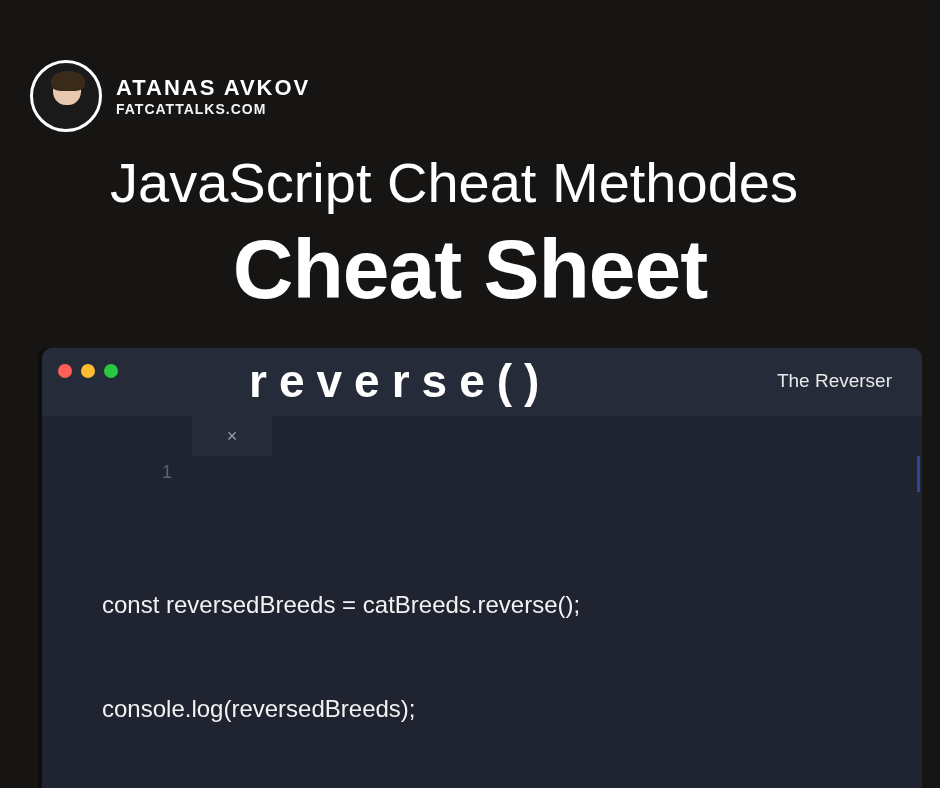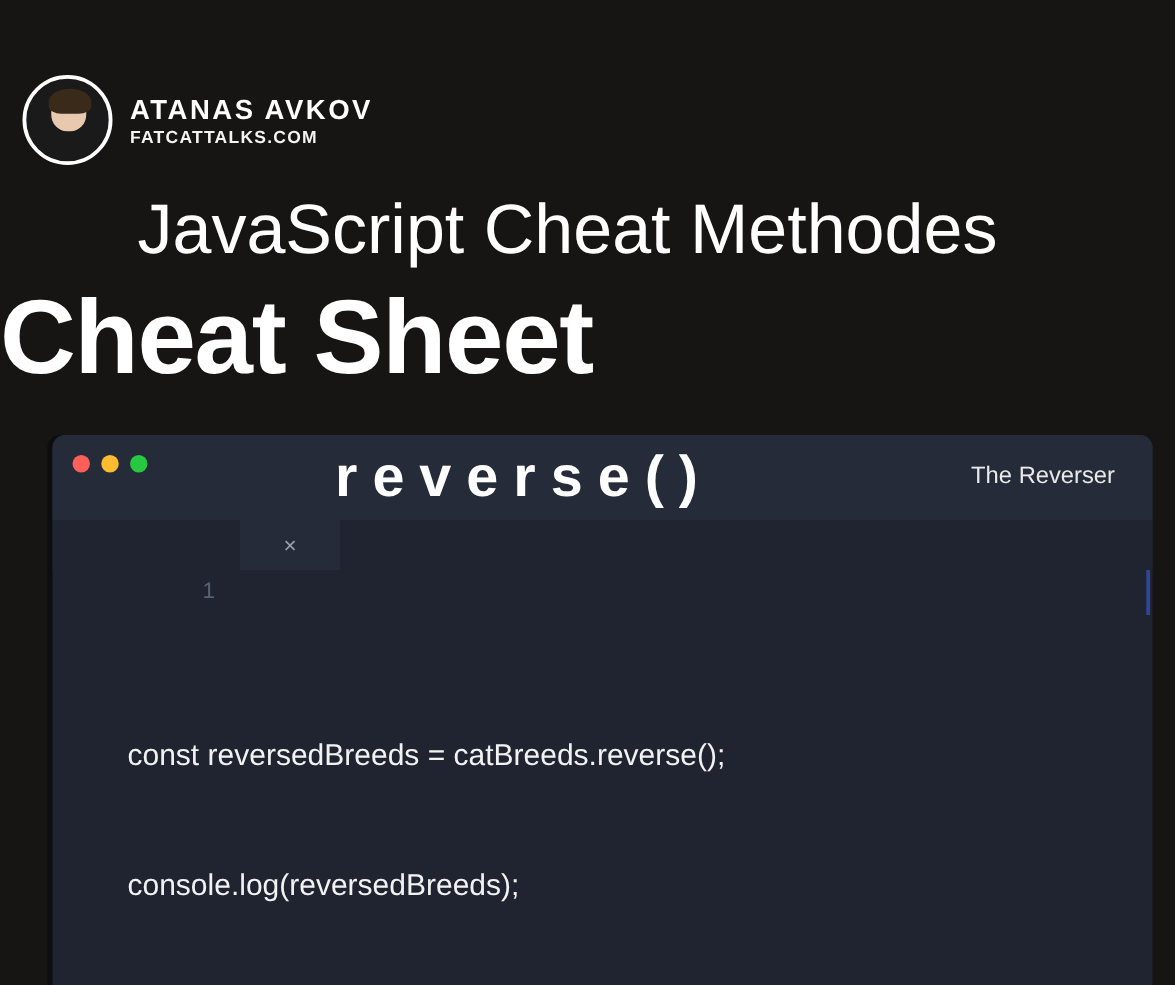--- a/index.html
+++ b/index.html
@@ -8,21 +8,21 @@
     height: 788px;
     background: #161513;
     font-family: -apple-system, BlinkMacSystemFont, "Segoe UI", Helvetica, Arial, sans-serif;
     overflow: hidden;
     position: relative;
   }
 
   .header {
     display: flex;
     align-items: center;
-    padding: 60px 0 0 18px;
+    padding: 60px 0 0 30px;
     gap: 14px;
   }
   .avatar {
     width: 72px;
     height: 72px;
     border-radius: 50%;
     background: radial-gradient(circle at 50% 40%, #e8c9b0 22%, #1a1a1a 24%),
                 linear-gradient(135deg, #3b82f6 0%, #2563eb 60%, #ffffff 90%);
     border: 3px solid #fff;
     position: relative;
@@ -61,20 +61,21 @@
     color: #fff;
     font-size: 56px;
     font-weight: 400;
     text-align: left;
     margin: 18px 0 0 110px;
   }
   .subtitle {
     color: #fff;
     font-size: 84px;
     font-weight: 800;
+    text-align: center;
     margin-top: 6px;
     letter-spacing: -1px;
   }
 
   .window {
     position: absolute;
     left: 42px;
     right: 18px;
     top: 348px;
     bottom: 0;
@@ -95,21 +96,21 @@
     display: flex;
     gap: 9px;
   }
   .dot { width: 14px; height: 14px; border-radius: 50%; }
   .dot.red { background: #ff5f57; }
   .dot.yellow { background: #febc2e; }
   .dot.green { background: #28c840; }
 
   .method-name {
     position: absolute;
-    left: 226px;
+    left: 207px;
     top: 6px;
     color: #fff;
     font-size: 46px;
     font-weight: 800;
     letter-spacing: 12px;
   }
   .method-sub {
     position: absolute;
     right: 30px;
     top: 22px;

